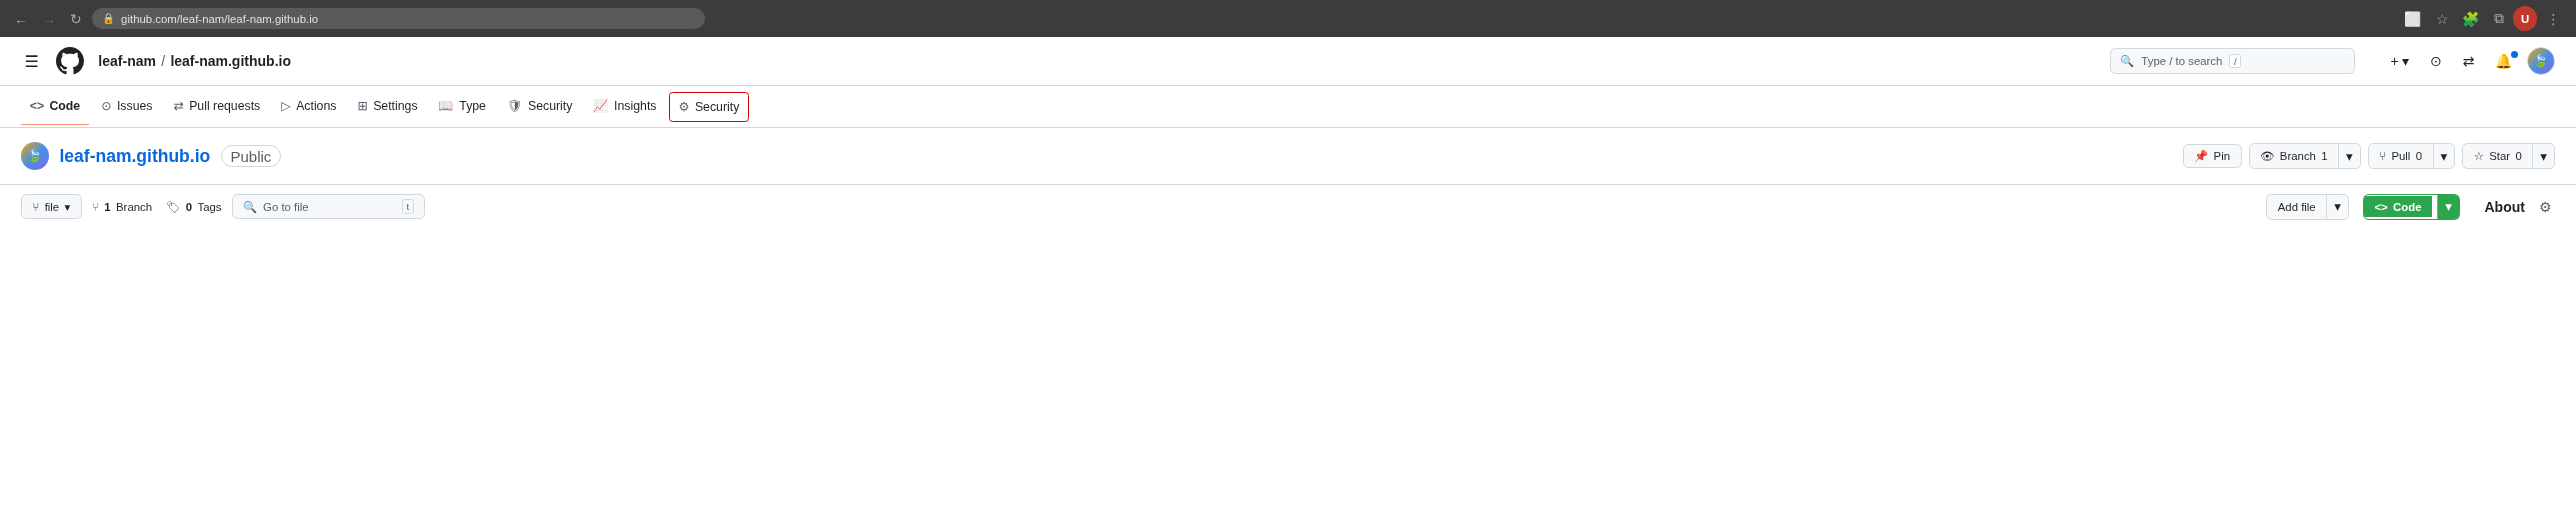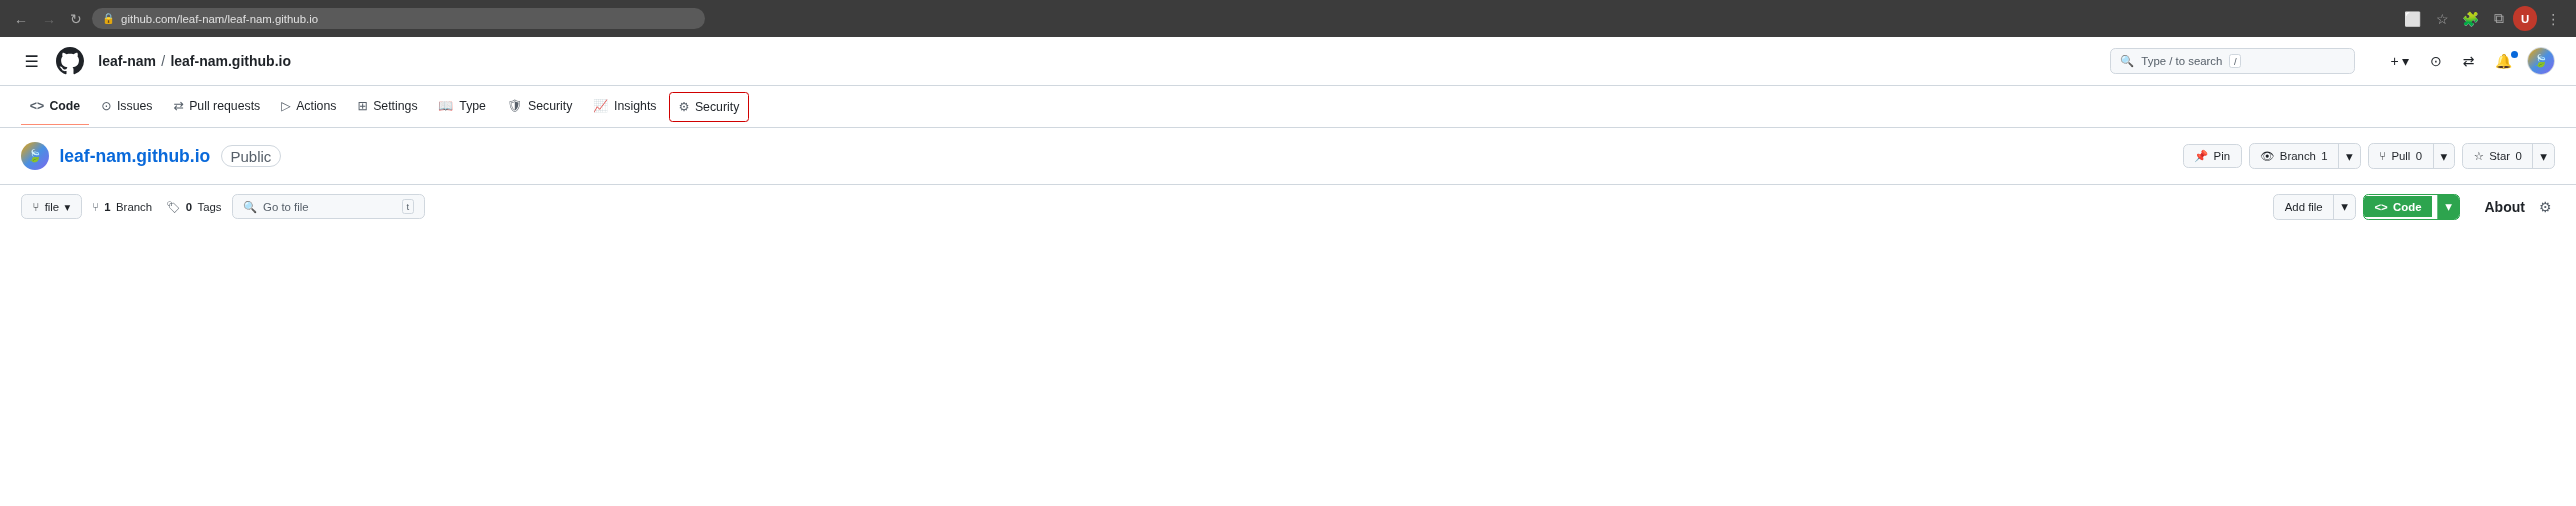--- a/index.html
+++ b/index.html
@@ -350,21 +350,21 @@
       padding: 4.4px 10.5px;
       font-size: 11.4px;
       color: #57606a;
       background: #f6f8fa;
       width: 193px;
       cursor: text;
     }
     .bottom-right-actions {
       display: flex;
       align-items: center;
-      gap: 7px;
+      gap: 14px;
       margin-left: auto;
     }
     .code-btn {
       display: flex;
       align-items: center;
       gap: 5.3px;
       border: 0.9px solid #2da44e;
       border-radius: 5.3px;
       overflow: hidden;
       font-size: 11.4px;

